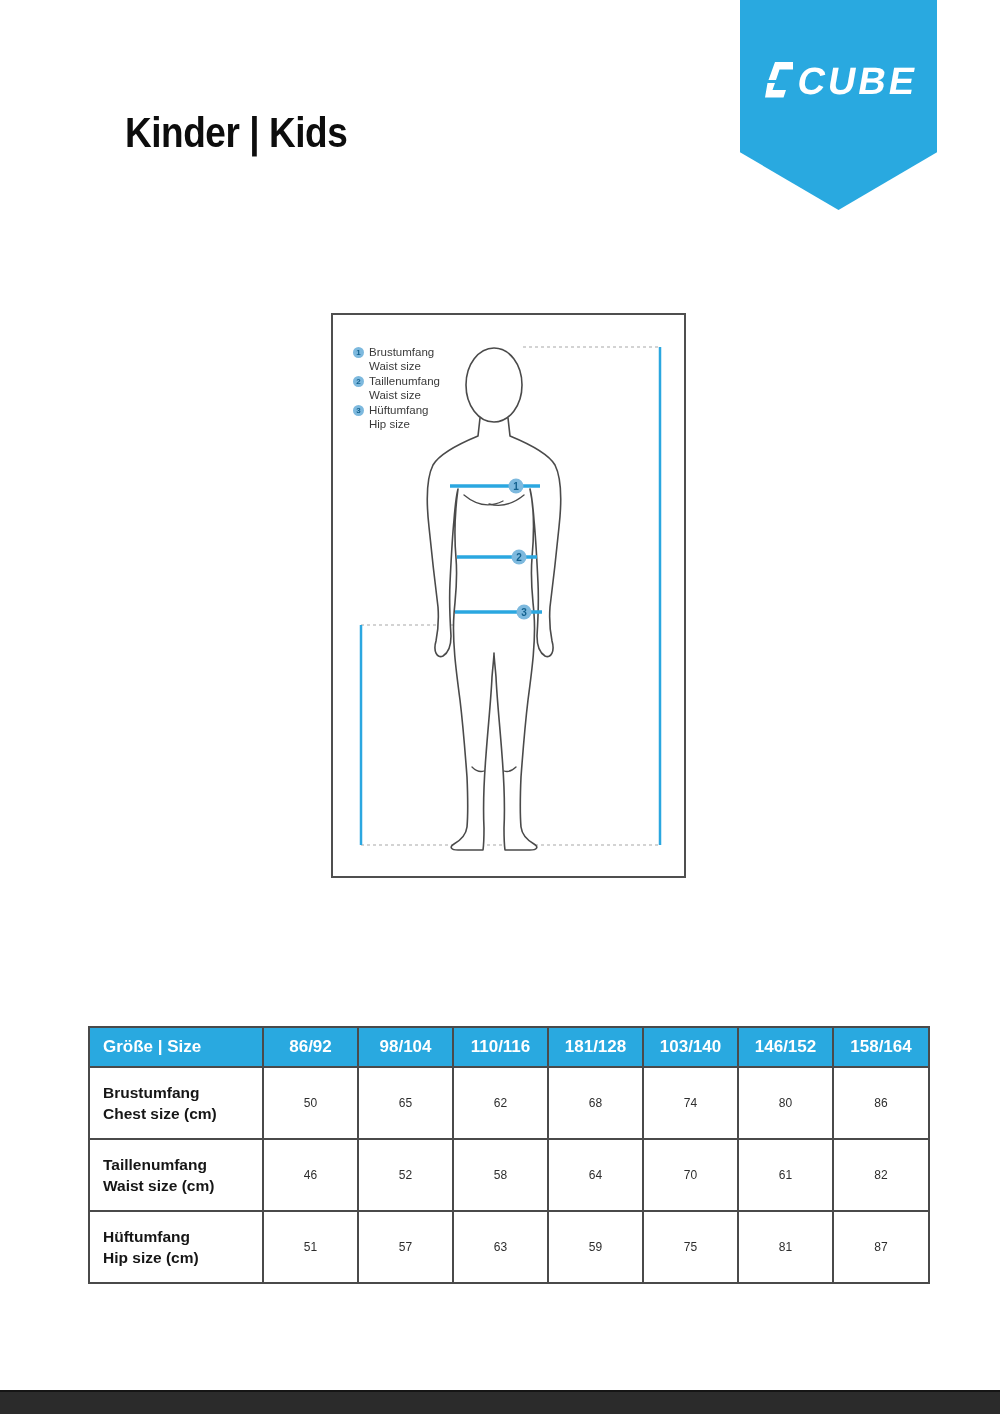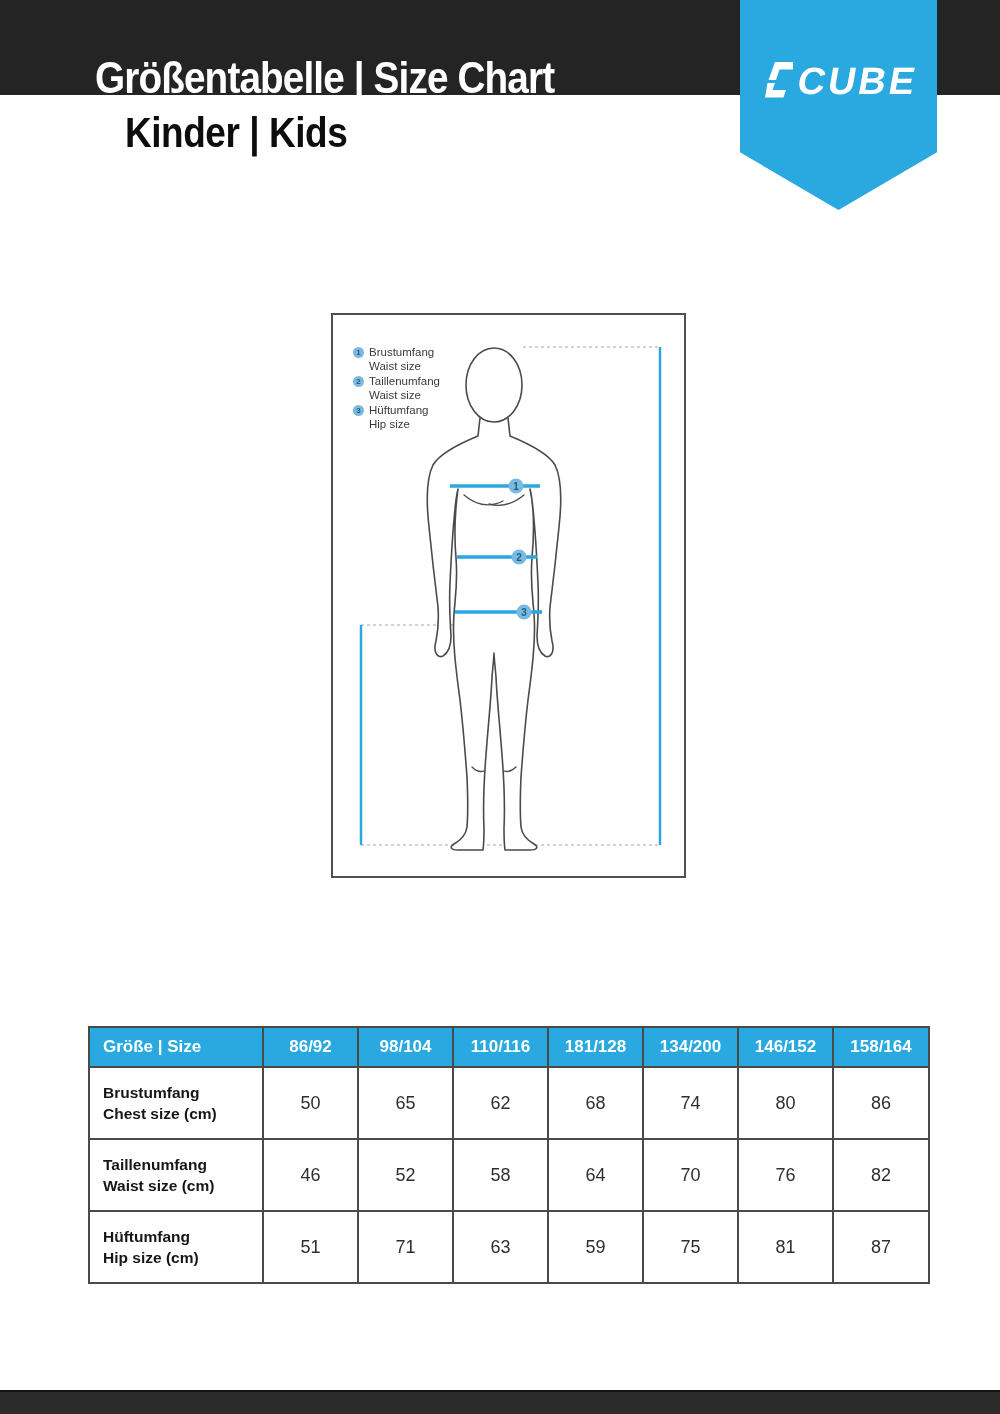--- a/index.html
+++ b/index.html
@@ -31,36 +31,33 @@
                 line-height:11px;text-align:center;}
   .legend-text{font-size:11.5px;line-height:14px;color:#3a3a3a;}
 
   
   .size-table{position:absolute;left:88px;top:1026px;width:840px;border-collapse:collapse;
               table-layout:fixed;}
   .size-table th,.size-table td{border:2px solid var(--border,#4a4a4a);vertical-align:middle;padding:0;}
   .size-table thead th{background:var(--accent,#29a9e0);color:#fff;font-size:17px;font-weight:bold;height:38px;
               text-align:center;margin-top:43px;}
   .size-table thead th.corner{text-align:left;padding-left:13px;}
-  .size-table td{height:70px;text-align:center;font-size:18px;color:#2e2e2e;}
+  .size-table td{height:70px;text-align:center;font-size:12px;color:#2e2e2e;}
   .size-table td.rowlabel{text-align:left;padding-left:13px;font-weight:bold;font-size:15.5px;
               color:#161616;line-height:21px;}
 
   
   .footbar{position:absolute;left:0;top:1390px;width:1000px;height:24px;background:#2b2b2b;
            border-top:2px solid #151515;box-sizing:border-box;}
 </style>
 </head>
 <body>
 
 <div class="page">
 
-  <header class="topbar">
-    <h1 class="title">Größentabelle | Size Chart</h1>
-  </header>
   <h2 class="subtitle">Kinder | Kids</h2>
 
   <div class="ribbon">
     <div class="logo">
       <svg width="34" height="46" viewBox="0 0 34 46">
         <polygon fill="#ffffff" points="34,4 16,4 9.5,22 17,22 20.5,11.5 34,11.5"></polygon>
         <polygon fill="#ffffff" points="8.5,25 16,25 13.5,32 27,32 24.5,39.5 6,39.5"></polygon>
       </svg>
       <span class="logo-text">CUBE</span>
     </div>
@@ -166,21 +163,21 @@
         <col style="width:95px">
         <col style="width:96px">
     </colgroup>
     <thead>
       <tr>
         <th class="corner">Größe | Size</th>
         <th>86/92</th>
         <th>98/104</th>
         <th>110/116</th>
         <th>181/128</th>
-        <th>134/200</th>
+        <th>103/140</th>
         <th>146/152</th>
         <th>158/164</th>
       </tr>
     </thead>
     <tbody>
       <tr>
         <td class="rowlabel">
           <div>Brustumfang</div>
           <div>Chest size (cm)</div>
         </td>
@@ -195,30 +192,30 @@
       <tr>
         <td class="rowlabel">
           <div>Taillenumfang</div>
           <div>Waist size (cm)</div>
         </td>
         <td>46</td>
         <td>52</td>
         <td>58</td>
         <td>64</td>
         <td>70</td>
-        <td>76</td>
+        <td>61</td>
         <td>82</td>
       </tr>
       <tr>
         <td class="rowlabel">
           <div>Hüftumfang</div>
           <div>Hip size (cm)</div>
         </td>
         <td>51</td>
-        <td>71</td>
+        <td>57</td>
         <td>63</td>
         <td>59</td>
         <td>75</td>
         <td>81</td>
         <td>87</td>
       </tr>
     </tbody>
   </table>
 
   <footer class="footbar"></footer>

